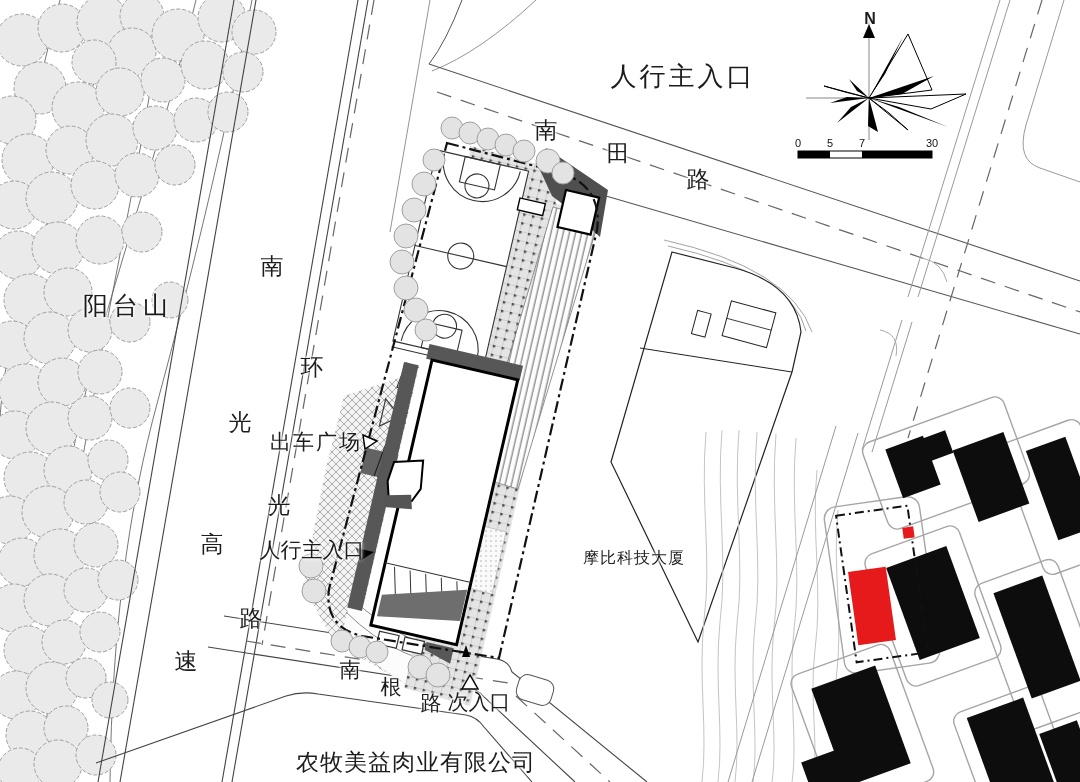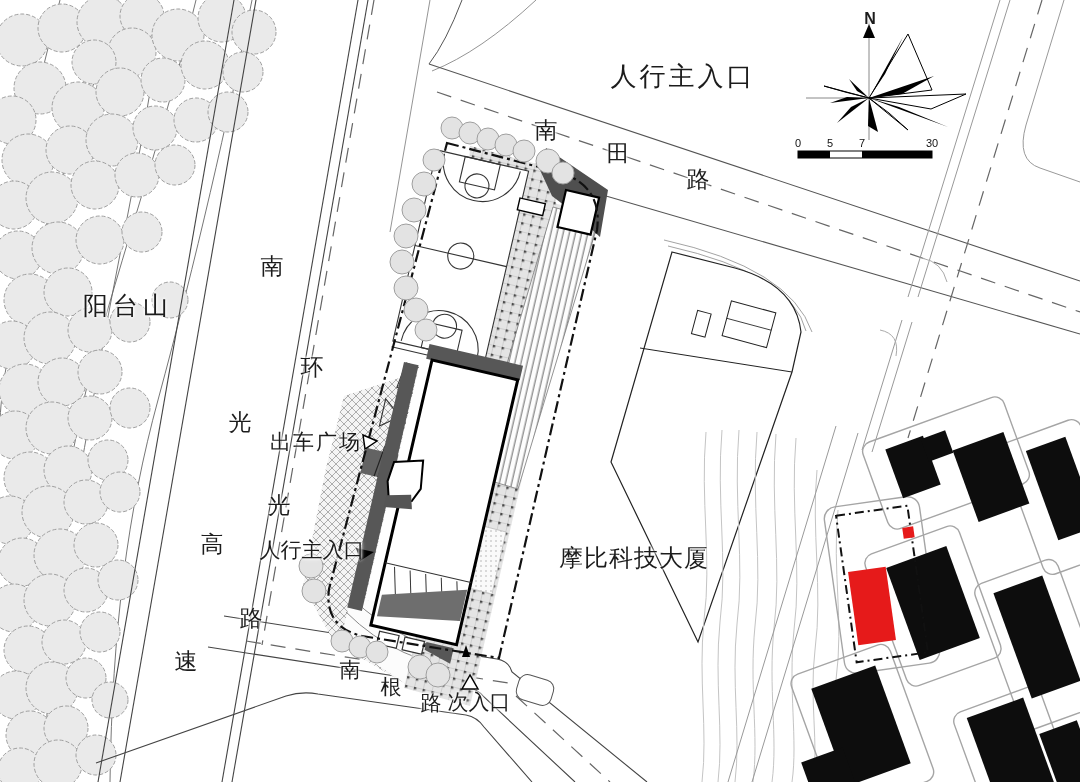--- a/index.html
+++ b/index.html
@@ -344,21 +344,22 @@
 
   <g>
     <rect x="798" y="151" width="134" height="7" fill="#fff" stroke="#000" stroke-width="1"></rect>
     <rect x="798" y="151" width="32" height="7" fill="#000"></rect>
     <rect x="862" y="151" width="70" height="7" fill="#000"></rect>
   </g>
 </svg>
 
 <div class="lbl" style="left:683px;top:76px;font-size:26px;letter-spacing:3px">人行主入口</div>
 <div class="lbl" style="left:128px;top:305px;font-size:25px;letter-spacing:5px">阳台山</div>
-<div class="lbl" style="left:634px;top:558px;font-size:24px;letter-spacing:1px">摩比科技大厦</div>
+<div class="lbl" style="left:634px;top:558px;font-size:16px;letter-spacing:1px">摩比科技大厦</div>
+<div class="lbl" style="left:416px;top:762px;font-size:23px;letter-spacing:1px">农牧美益肉业有限公司</div>
 
 <div class="lbl" style="left:272px;top:266px;font-size:23px">南</div>
 <div class="lbl" style="left:240px;top:422px;font-size:23px">光</div>
 <div class="lbl" style="left:212px;top:544px;font-size:23px">高</div>
 <div class="lbl" style="left:186px;top:661px;font-size:23px">速</div>
 
 <div class="lbl" style="left:312px;top:367px;font-size:23px">环</div>
 <div class="lbl" style="left:279px;top:505px;font-size:23px">光</div>
 <div class="lbl" style="left:251px;top:618px;font-size:23px">路</div>
 

